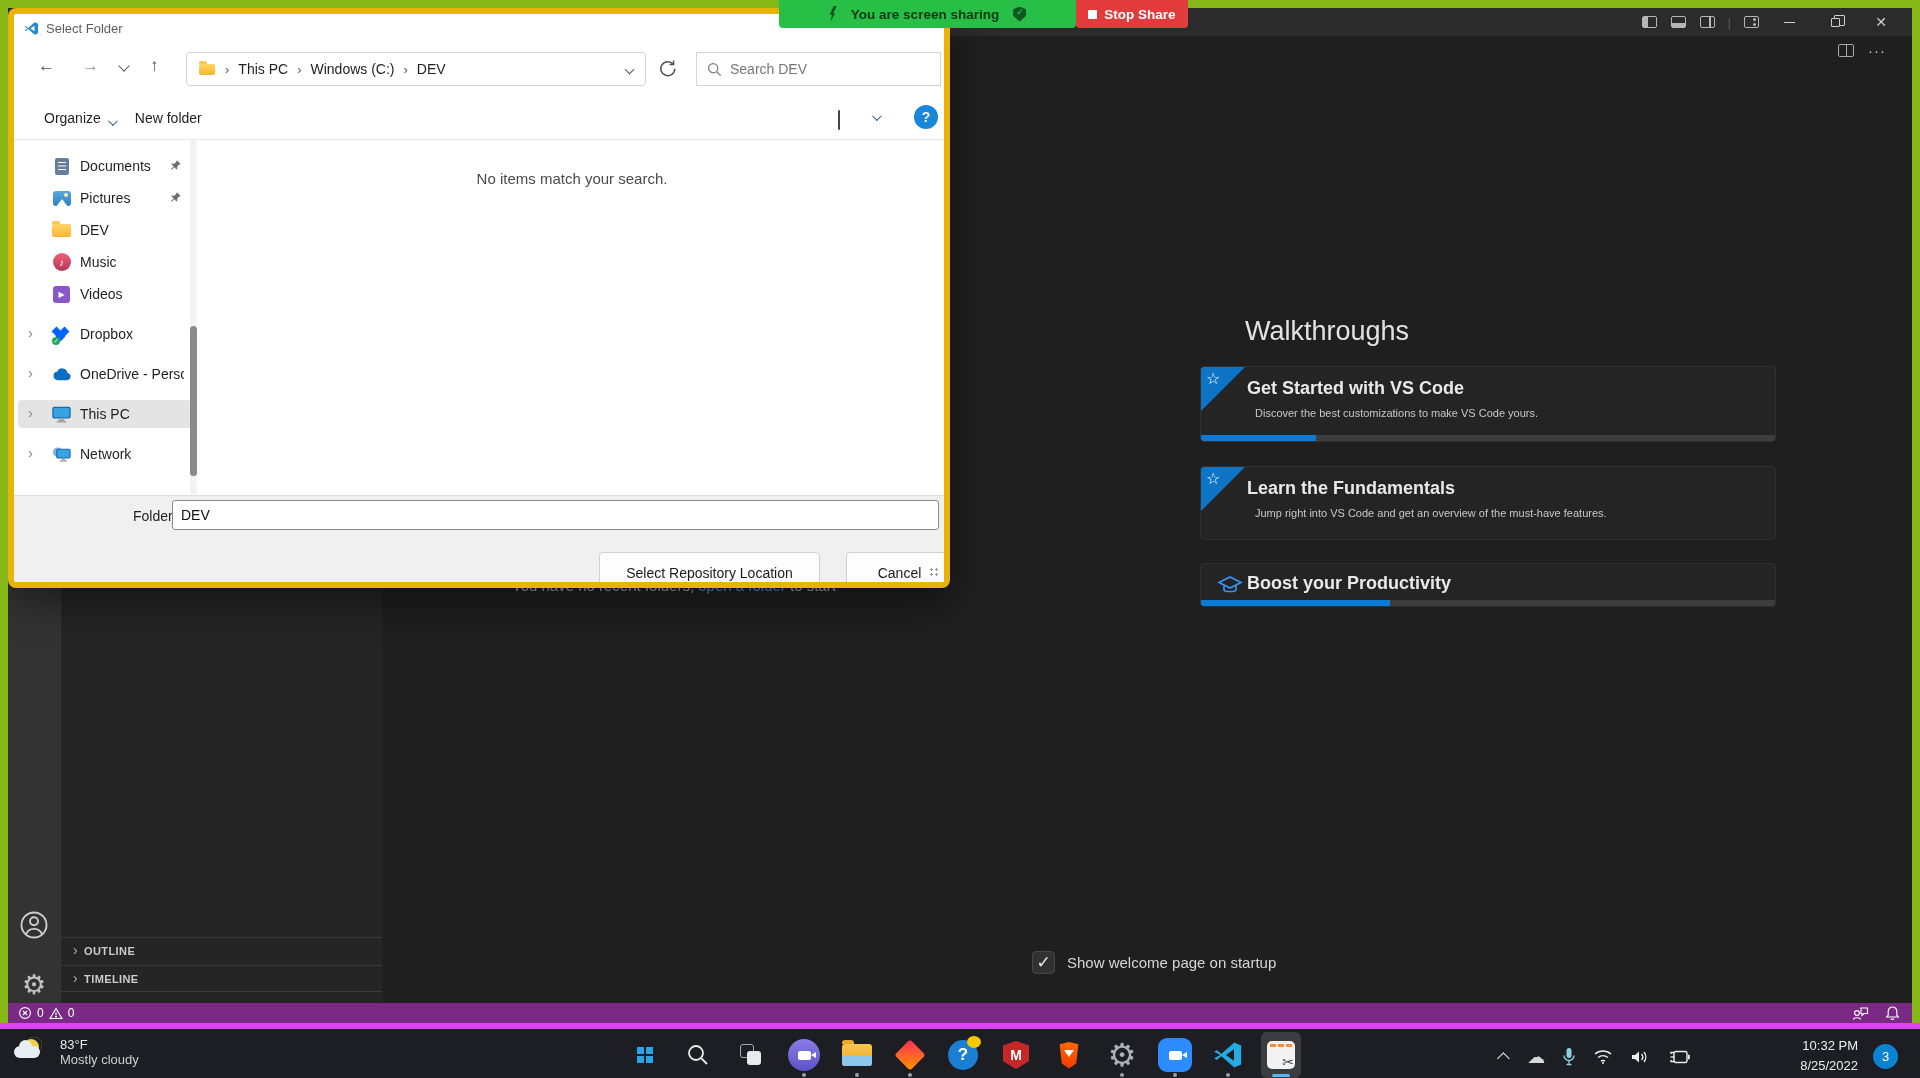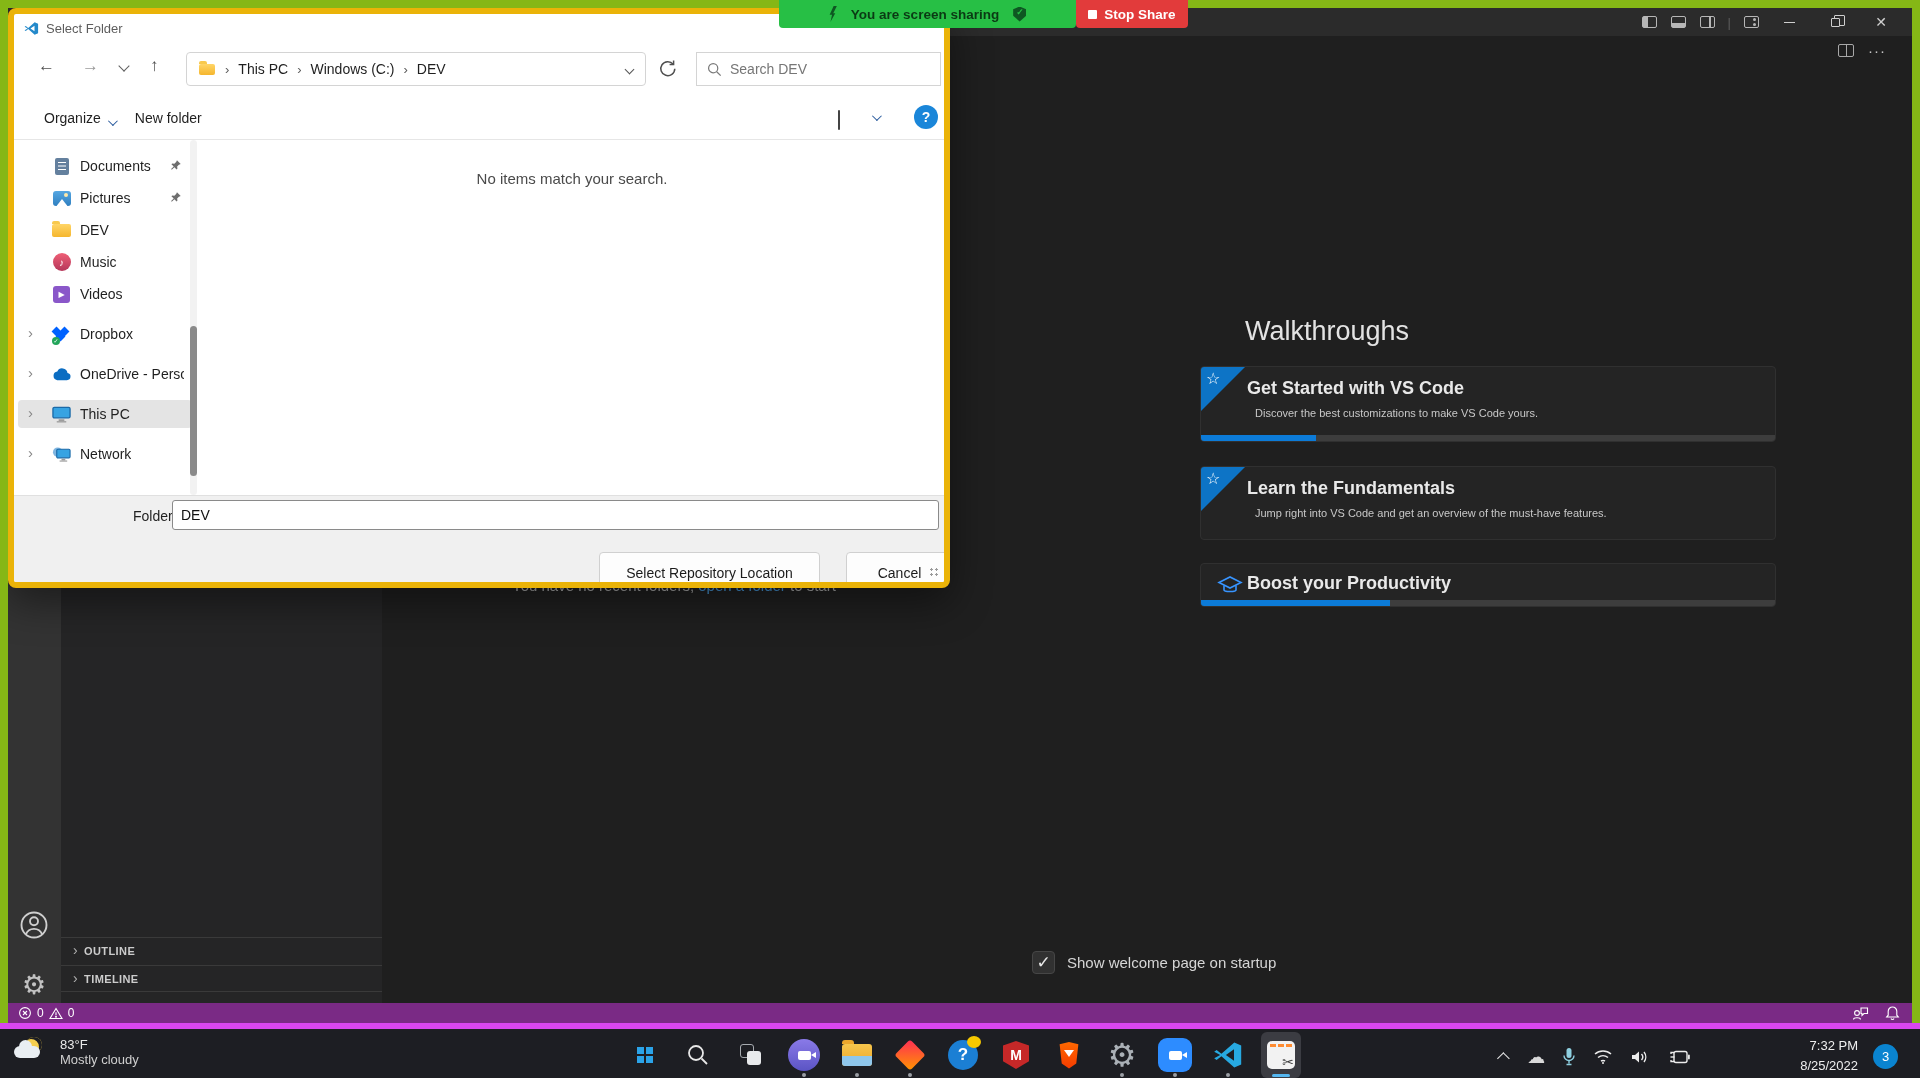--- a/index.html
+++ b/index.html
@@ -580,19 +580,19 @@
       </svg>
       <svg width="24" height="14" viewBox="0 0 24 14">
         <path d="M5 4V2.5h3M5 10v1.5h3" fill="none" stroke="#ececec" stroke-width="1.4"></path>
         <rect x="8" y="1.5" width="13" height="11" rx="2" fill="none" stroke="#ececec" stroke-width="1.4"></rect>
         <rect x="22" y="4.5" width="1.8" height="5" rx="1" fill="#ececec"></rect>
         <path d="M4.5 7h4" stroke="#ececec" stroke-width="1.4"></path>
       </svg>
     </div>
 
     <div class="clock">
-      <div>7:32 PM</div>
+      <div>10:32 PM</div>
       <div>8/25/2022</div>
     </div>
     <div class="noti-badge">3</div>
   </div>
 
 </div>
 
 </body></html>

